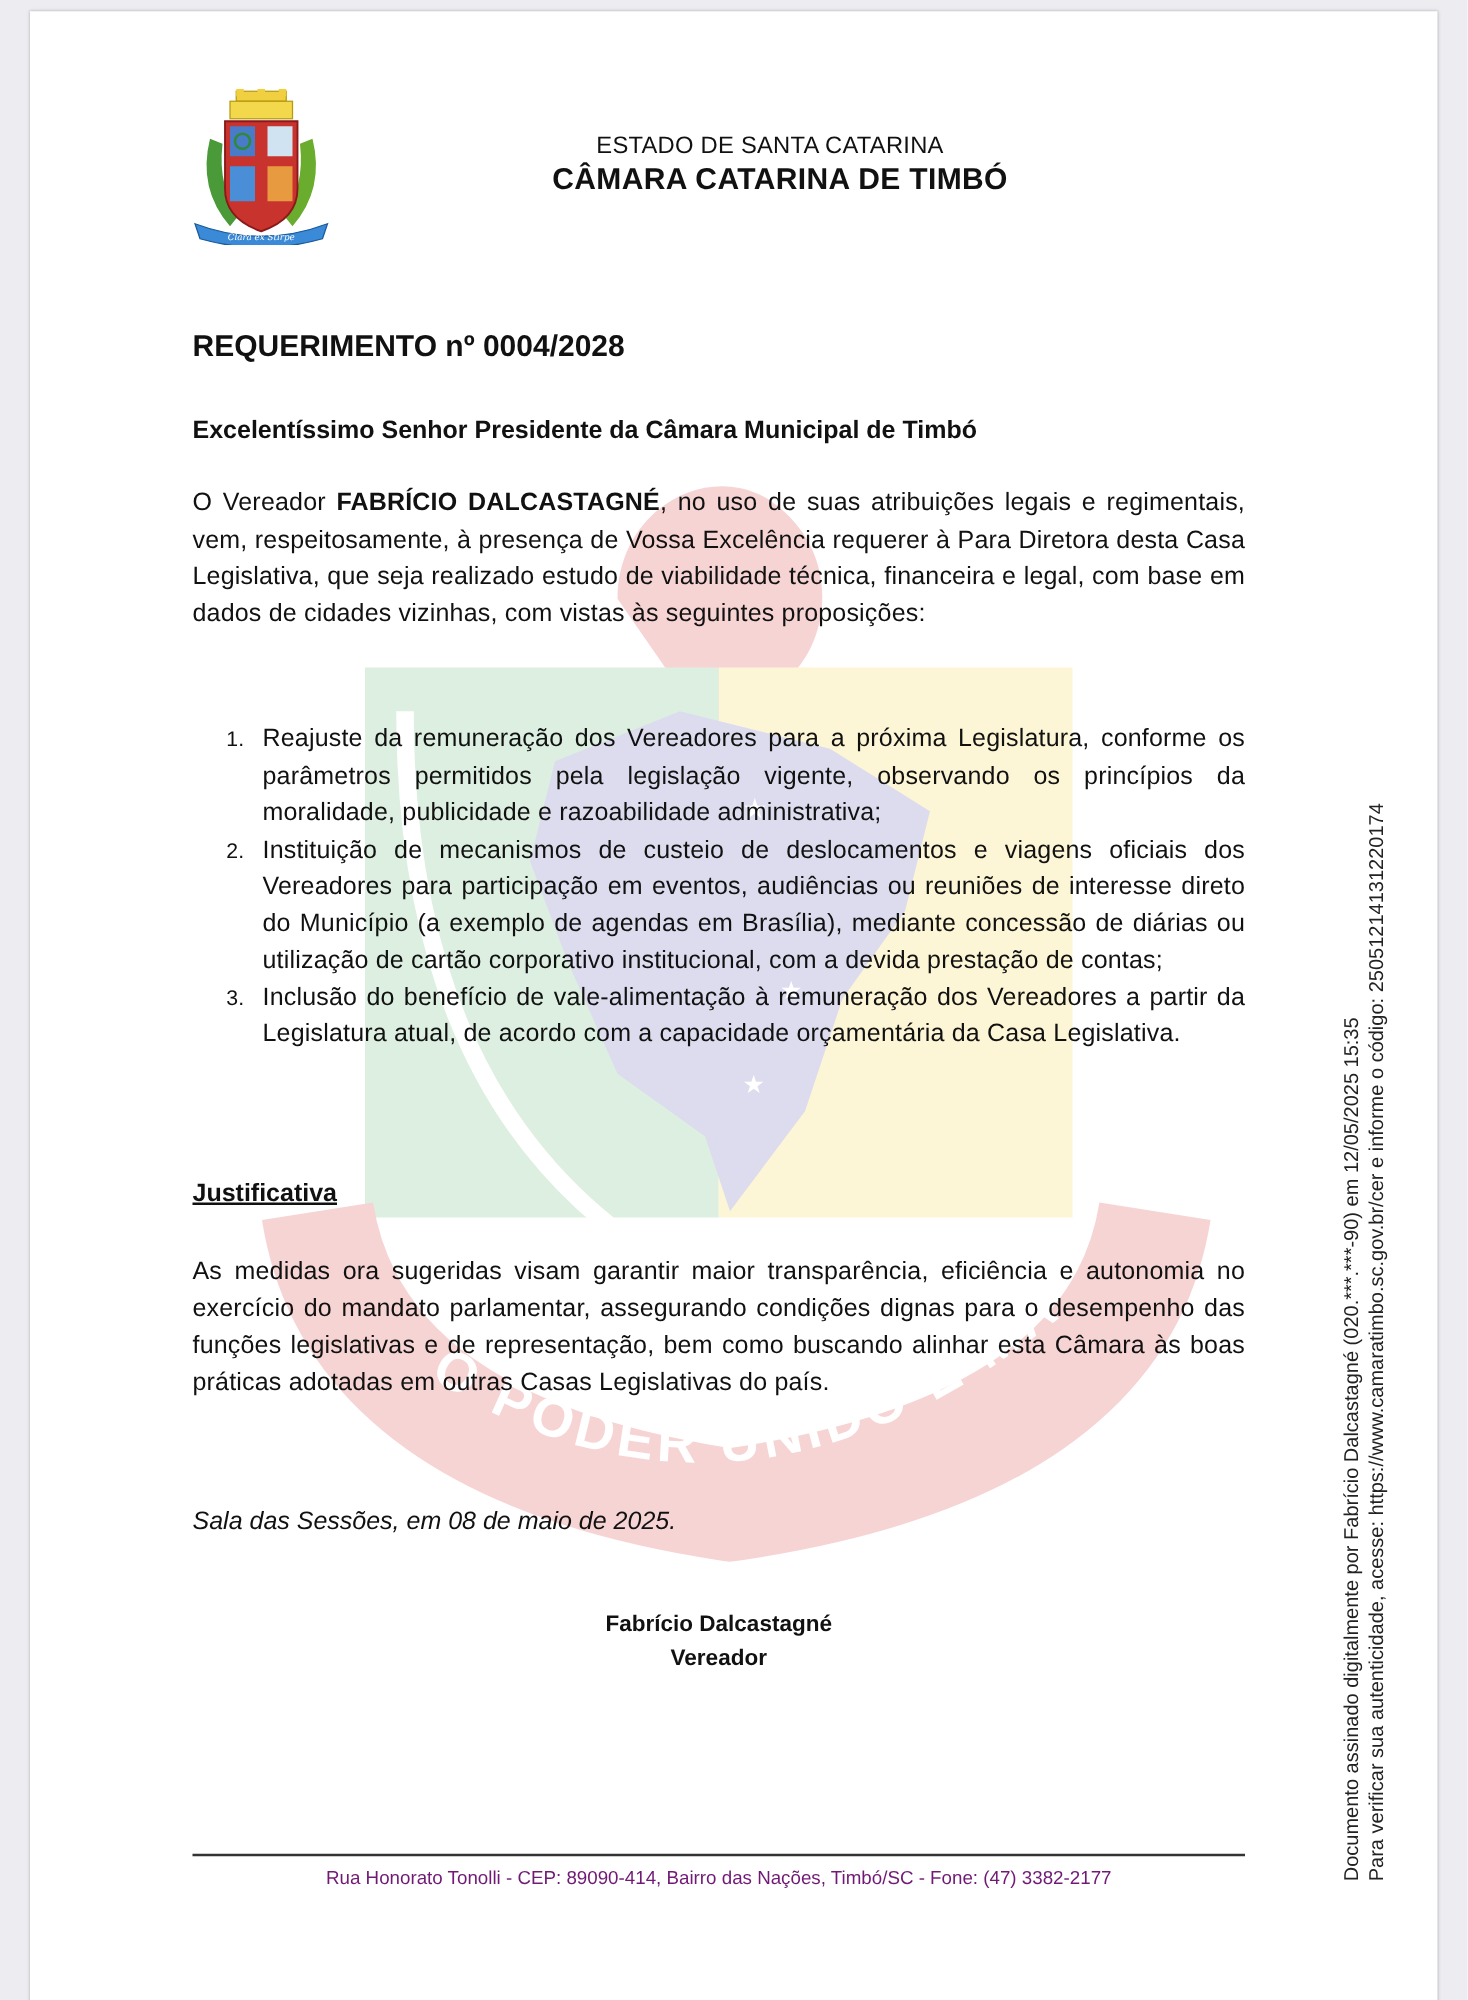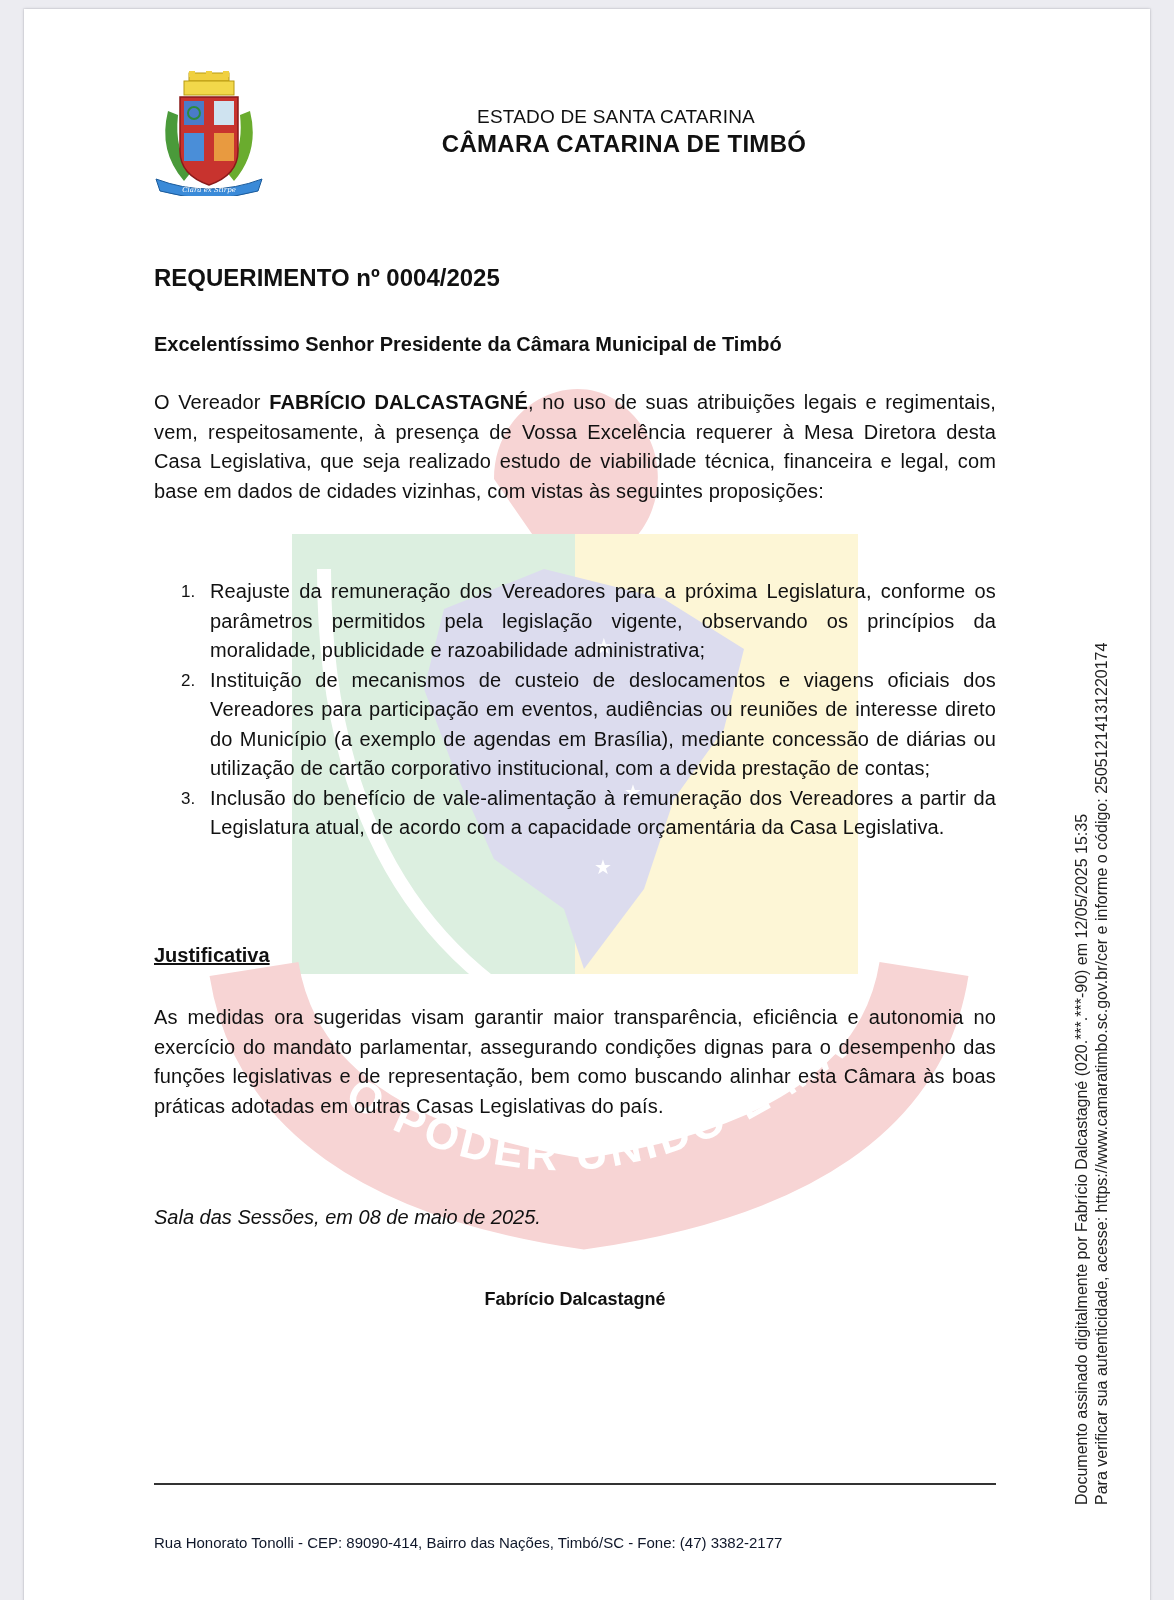--- a/index.html
+++ b/index.html
@@ -26,21 +26,21 @@
   .body-text { position:absolute; left:130px; width:842px; font-size:20px; line-height:29.5px; text-align:justify; letter-spacing:0.15px; }
   .intro { top:379px; }
   .items { position:absolute; left:130px; top:568px; width:842px; margin:0; padding:0; list-style:none; }
   .items li { position:relative; padding-left:56px; font-size:20px; line-height:29.5px; text-align:justify; letter-spacing:0.15px; }
   .items li .num { position:absolute; left:27px; top:0; font-size:17px; }
   .just-title { position:absolute; left:130px; top:935px; font-size:20px; font-weight:bold;text-decoration:underline; }
   .just-text { top:994px; }
   .place-date { position:absolute; left:130px; top:1197px; width:842px; text-align:left; font-size:20px;font-style:italic; }
   .signer { position:absolute; left:130px; top:1277px; width:842px; text-align:center; font-size:18px; font-weight:bold; line-height:27px; }
   .footer-rule { position:absolute; left:130px; top:1474px; width:842px; height:0; border-top:2px solid #333; }
-  .footer-line { position:absolute; left:130px; width:842px; text-align:left; font-size:15px; color:#0f172a;margin-top:40px; }
+  .footer-line { position:absolute; left:130px; width:842px; text-align:center; font-size:15px; color:#701a75; }
   .fl1 { top:1485px; }
   .fl2 { top:1512px; font-size:14px; }
   .side { position:absolute; left:1048px; top:1496px; transform-origin:0 0; transform:rotate(-90deg); white-space:nowrap; font-size:16px; line-height:20px; color:#222; }
 </style>
 </head>
 <body>
 
 <div class="page">
 
   <svg class="watermark" viewBox="0 0 1126 1600">
@@ -86,26 +86,26 @@
     <rect x="60" y="62" width="20" height="28" fill="#e89a40"></rect>
     <circle cx="40" cy="42" r="6" fill="none" stroke="#2e8a3a" stroke-width="2"></circle>
 
     <path d="M 2 108 Q 55 128 108 108 L 104 120 Q 55 134 6 120 Z" fill="#3a8ad8" stroke="#1a5a9a" stroke-width="1"></path>
     <text x="55" y="121" font-size="7" text-anchor="middle" fill="#ffffff" font-family="DejaVu Serif, serif" font-style="italic">Clara ex Stirpe</text>
   </svg>
 
   <div class="hdr-state">ESTADO DE SANTA CATARINA</div>
   <div class="hdr-org">CÂMARA CATARINA DE TIMBÓ</div>
 
-  <div class="req-title">REQUERIMENTO nº 0004/2025</div>
+  <div class="req-title">REQUERIMENTO nº 0004/2028</div>
 
   <div class="salutation">Excelentíssimo Senhor Presidente da Câmara Municipal de Timbó</div>
 
   <div class="body-text intro">
-    <span>O Vereador </span><b>FABRÍCIO DALCASTAGNÉ</b><span>, no uso de suas atribuições legais e regimentais, vem, respeitosamente, à presença de Vossa Excelência requerer à Mesa Diretora desta Casa Legislativa, que seja realizado estudo de viabilidade técnica, financeira e legal, com base em dados de cidades vizinhas, com vistas às seguintes proposições:</span>
+    <span>O Vereador </span><b>FABRÍCIO DALCASTAGNÉ</b><span>, no uso de suas atribuições legais e regimentais, vem, respeitosamente, à presença de Vossa Excelência requerer à Para Diretora desta Casa Legislativa, que seja realizado estudo de viabilidade técnica, financeira e legal, com base em dados de cidades vizinhas, com vistas às seguintes proposições:</span>
   </div>
 
   <ol class="items">
     <li>
       <span class="num">1.</span>
       <span>Reajuste da remuneração dos Vereadores para a próxima Legislatura, conforme os parâmetros permitidos pela legislação vigente, observando os princípios da moralidade, publicidade e razoabilidade administrativa;</span>
     </li>
     <li>
       <span class="num">2.</span>
       <span>Instituição de mecanismos de custeio de deslocamentos e viagens oficiais dos Vereadores para participação em eventos, audiências ou reuniões de interesse direto do Município (a exemplo de agendas em Brasília), mediante concessão de diárias ou utilização de cartão corporativo institucional, com a devida prestação de contas;</span>
@@ -116,20 +116,21 @@
     </li>
   </ol>
 
   <div class="just-title">Justificativa</div>
   <div class="body-text just-text">As medidas ora sugeridas visam garantir maior transparência, eficiência e autonomia no exercício do mandato parlamentar, assegurando condições dignas para o desempenho das funções legislativas e de representação, bem como buscando alinhar esta Câmara às boas práticas adotadas em outras Casas Legislativas do país.</div>
 
   <div class="place-date">Sala das Sessões, em 08 de maio de 2025.</div>
 
   <div class="signer">
     <div>Fabrício Dalcastagné</div>
+    <div>Vereador</div>
   </div>
 
   <div class="footer-rule"></div>
   <div class="footer-line fl1">Rua Honorato Tonolli - CEP: 89090-414, Bairro das Nações, Timbó/SC - Fone: (47) 3382-2177</div>
 
   <div class="side">
     <div>Documento assinado digitalmente por Fabrício Dalcastagné (020.***.***-90) em 12/05/2025 15:35</div>
     <div>Para verificar sua autenticidade, acesse: https://www.camaratimbo.sc.gov.br/cer e informe o código: 250512141312​20174</div>
   </div>
 </div>

